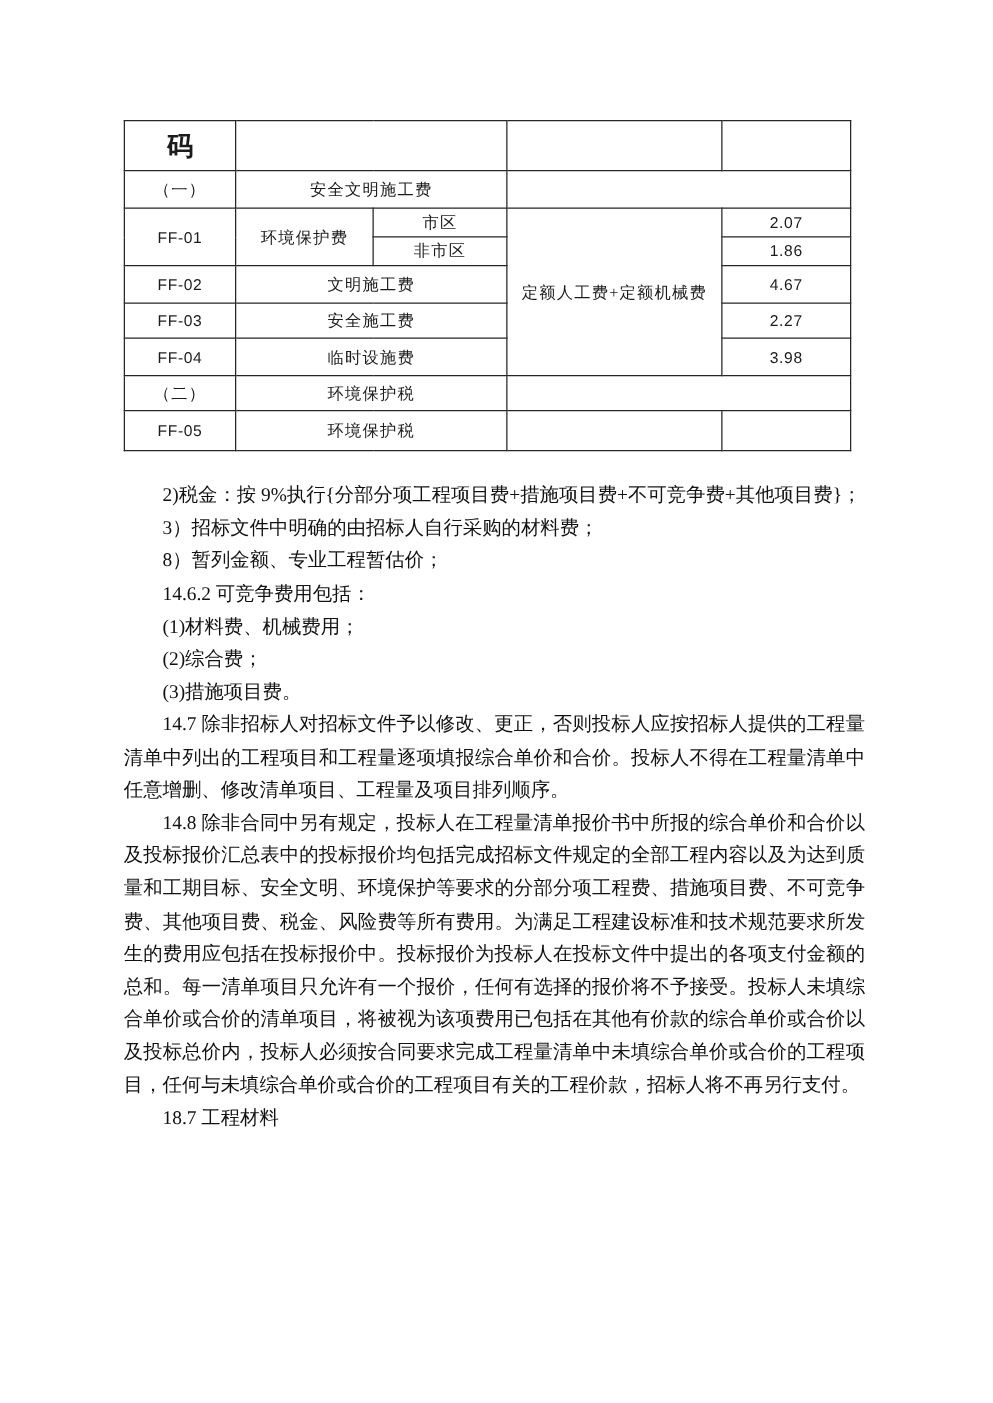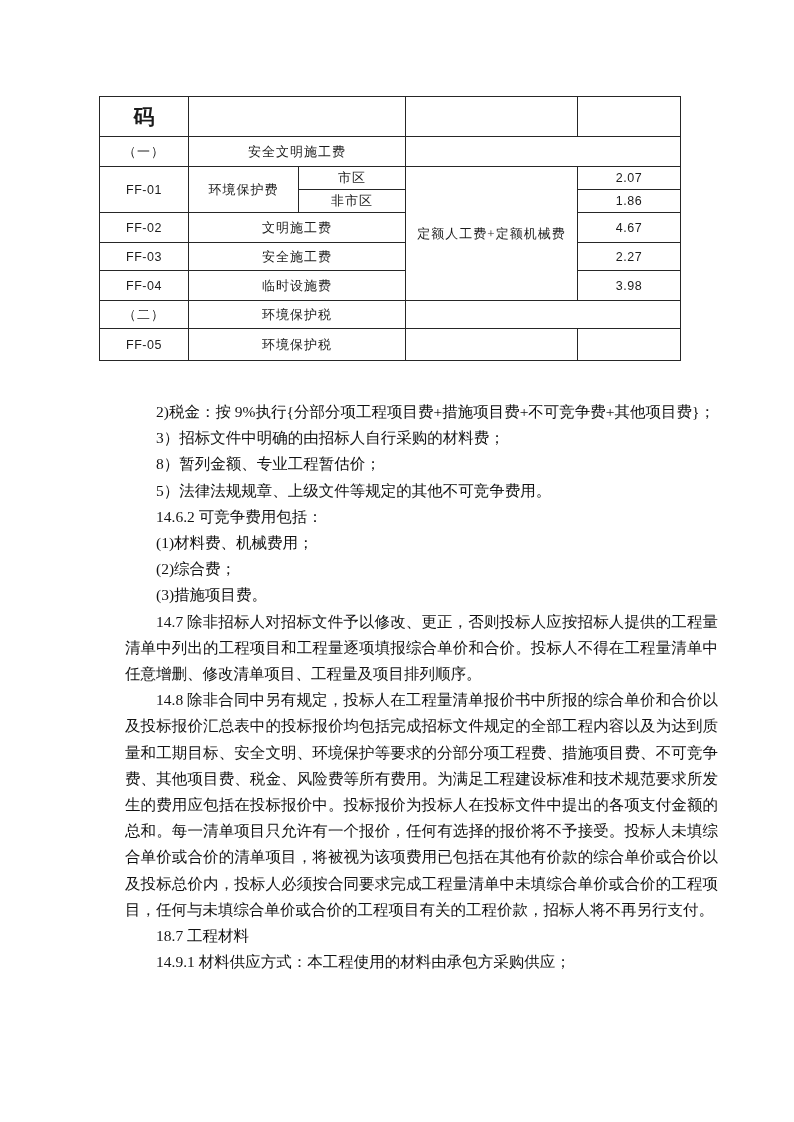--- a/index.html
+++ b/index.html
@@ -27,24 +27,24 @@
   .fee-table td.code-cell,
   .fee-table td.rate-cell{
     font-family:"Liberation Sans","DejaVu Sans",sans-serif;
     font-size:12.5px;letter-spacing:0.5px;
   }
   .fee-table td.header-code{
     font-size:21px;font-weight:bold;letter-spacing:0;
   }
   
   .doc-body{
-    position:absolute;left:99px;top:399px;width:593px;
+    position:absolute;left:99px;top:384px;width:593px;
     font-family:"Liberation Serif","DejaVu Serif",serif;
     font-size:15.5px;line-height:26.2px;
-    text-align:justify;color:#121212;margin-left:26px;
+    text-align:justify;color:#121212;
   }
   .doc-body p{
     margin:0;text-indent:2em;
     word-break:break-all;
   }
 </style>
 </head>
 <body>
 
 <div class="page">
@@ -106,24 +106,22 @@
         <td></td>
         <td></td>
       </tr>
     </tbody>
   </table>
 
   <div class="doc-body">
     <p>2)税金：按 9%执行{分部分项工程项目费+措施项目费+不可竞争费+其他项目费}；</p>
     <p>3）招标文件中明确的由招标人自行采购的材料费；</p>
     <p>8）暂列金额、专业工程暂估价；</p>
-    <p>5）法律法规规章、上级文件等规定的其他不可竞争费用。</p>
     <p>14.6.2 可竞争费用包括：</p>
     <p>(1)材料费、机械费用；</p>
     <p>(2)综合费；</p>
     <p>(3)措施项目费。</p>
     <p>14.7 除非招标人对招标文件予以修改、更正，否则投标人应按招标人提供的工程量清单中列出的工程项目和工程量逐项填报综合单价和合价。投标人不得在工程量清单中任意增删、修改清单项目、工程量及项目排列顺序。</p>
     <p>14.8 除非合同中另有规定，投标人在工程量清单报价书中所报的综合单价和合价以及投标报价汇总表中的投标报价均包括完成招标文件规定的全部工程内容以及为达到质量和工期目标、安全文明、环境保护等要求的分部分项工程费、措施项目费、不可竞争费、其他项目费、税金、风险费等所有费用。为满足工程建设标准和技术规范要求所发生的费用应包括在投标报价中。投标报价为投标人在投标文件中提出的各项支付金额的总和。每一清单项目只允许有一个报价，任何有选择的报价将不予接受。投标人未填综合单价或合价的清单项目，将被视为该项费用已包括在其他有价款的综合单价或合价以及投标总价内，投标人必须按合同要求完成工程量清单中未填综合单价或合价的工程项目，任何与未填综合单价或合价的工程项目有关的工程价款，招标人将不再另行支付。</p>
     <p>18.7 工程材料</p>
-    <p>14.9.1 材料供应方式：本工程使用的材料由承包方采购供应；</p>
   </div>
 
 </div>
 
 </body></html>

